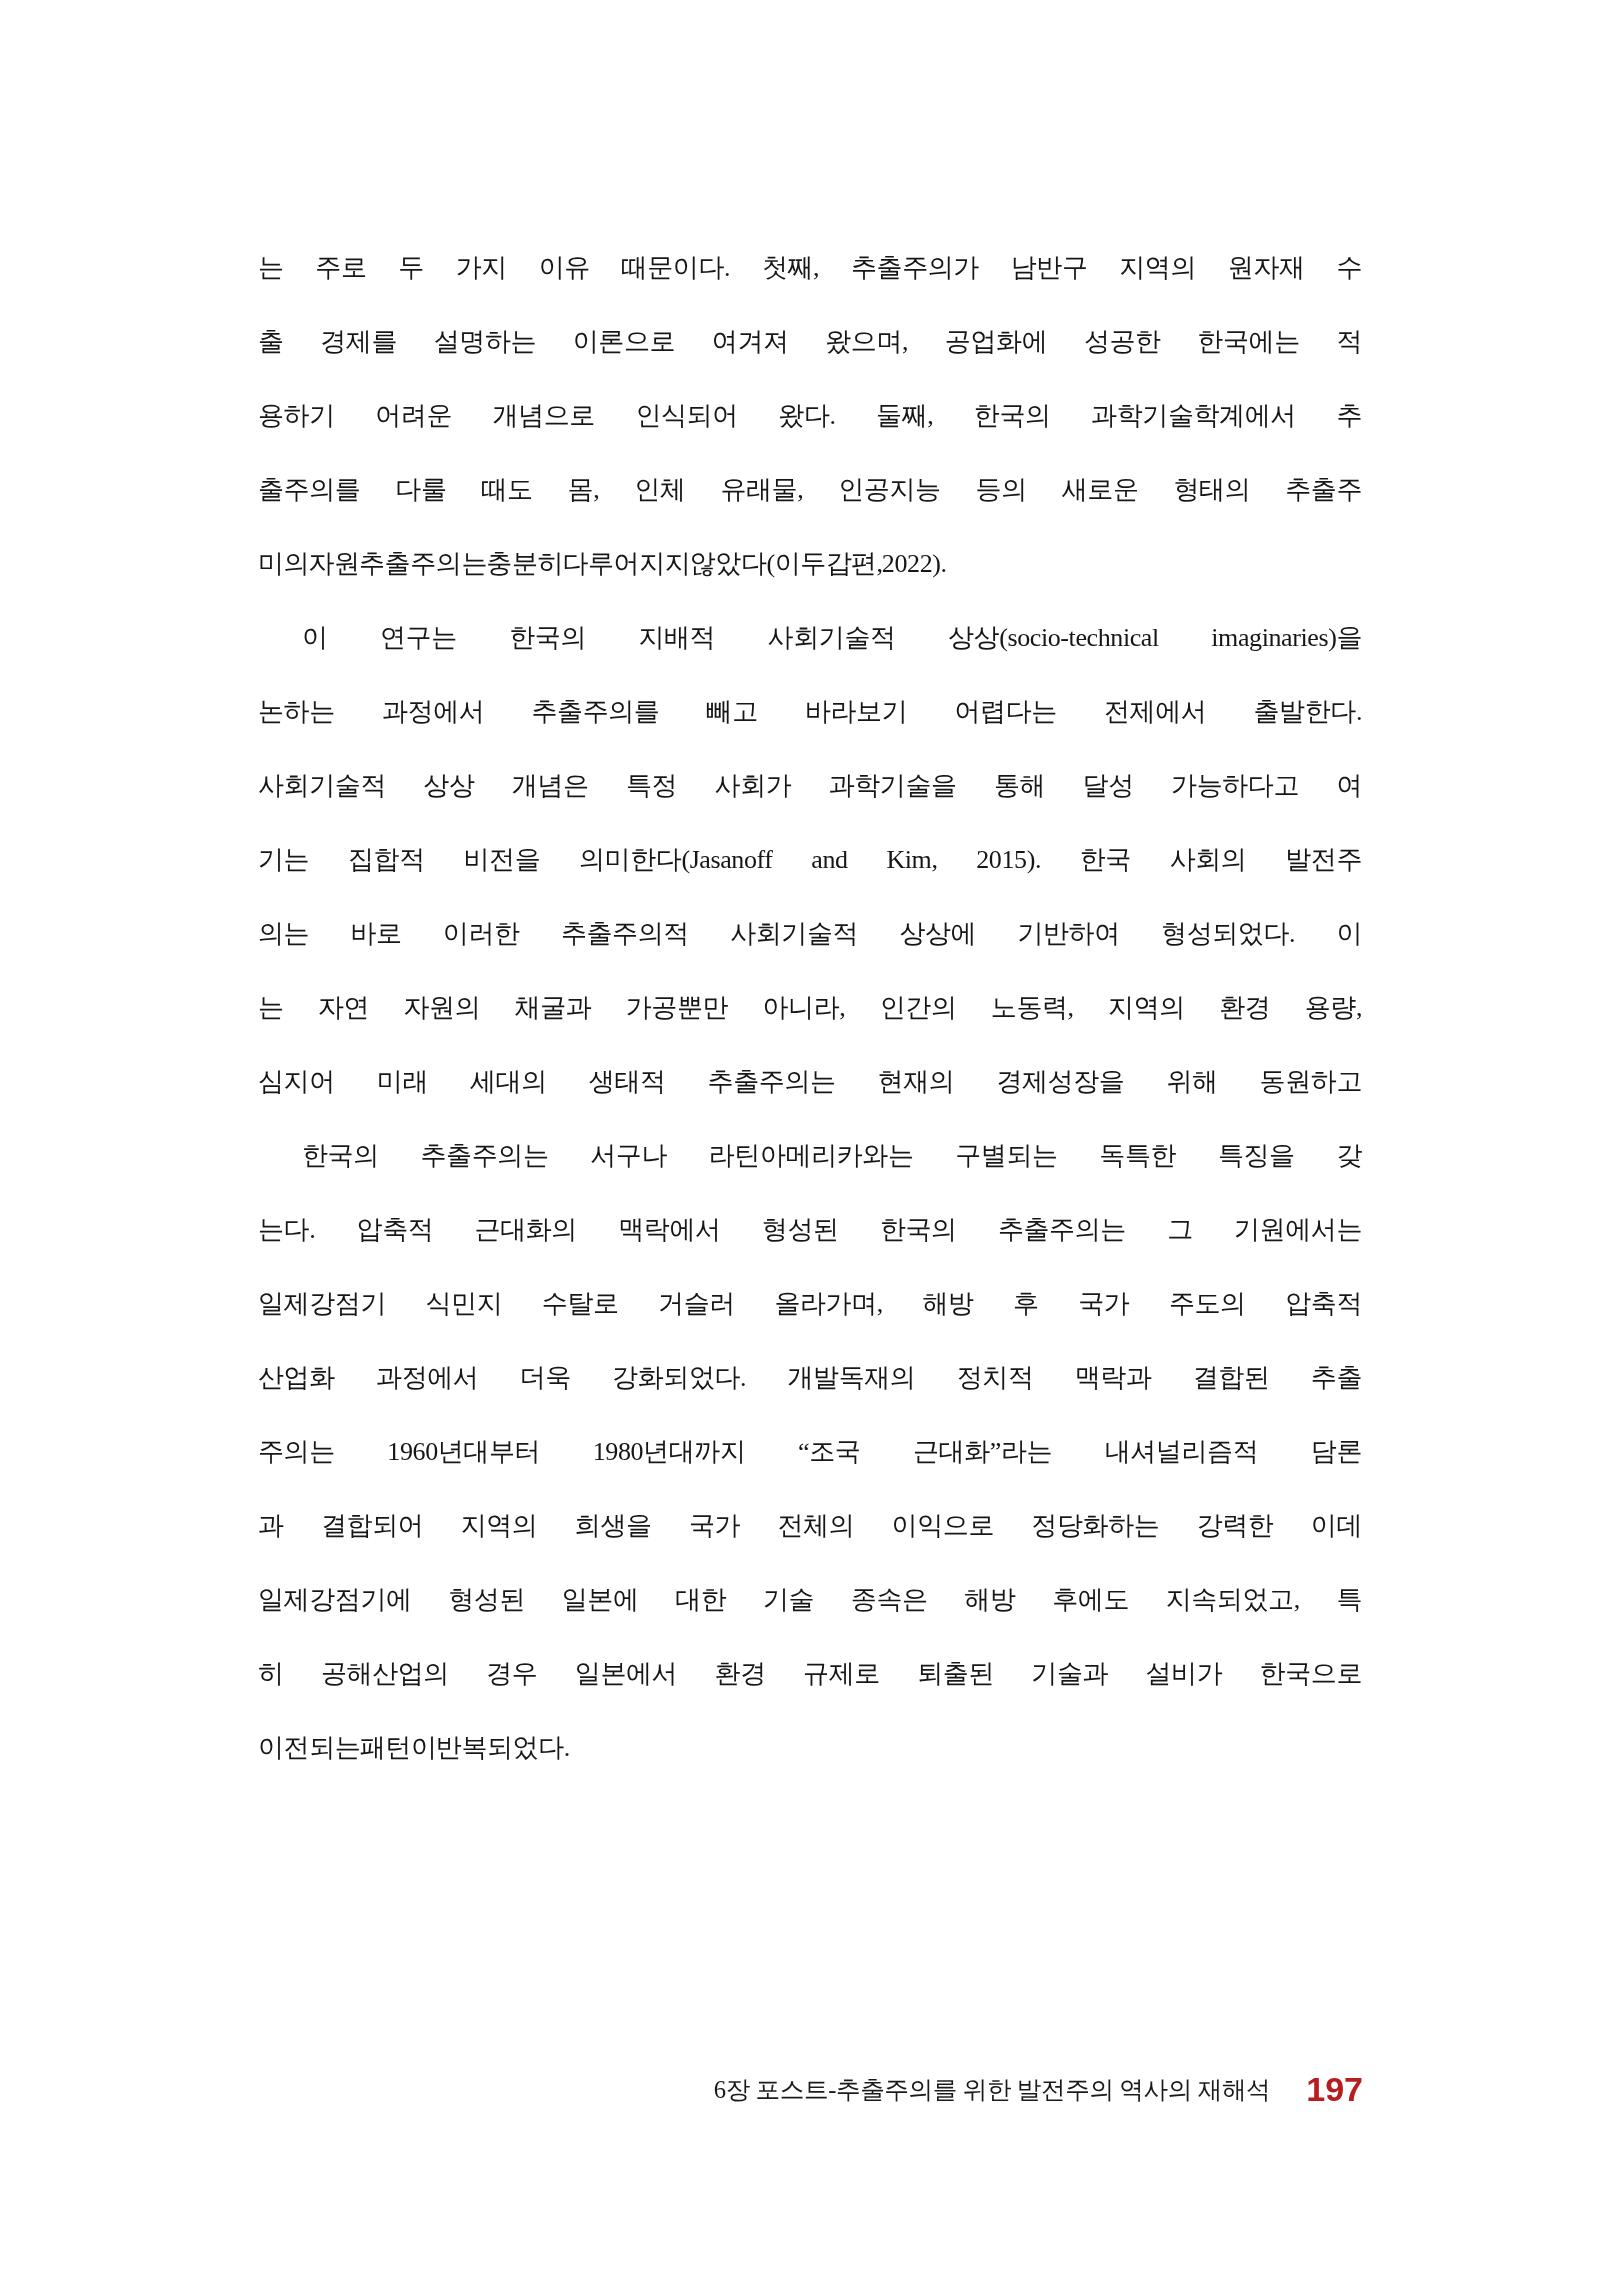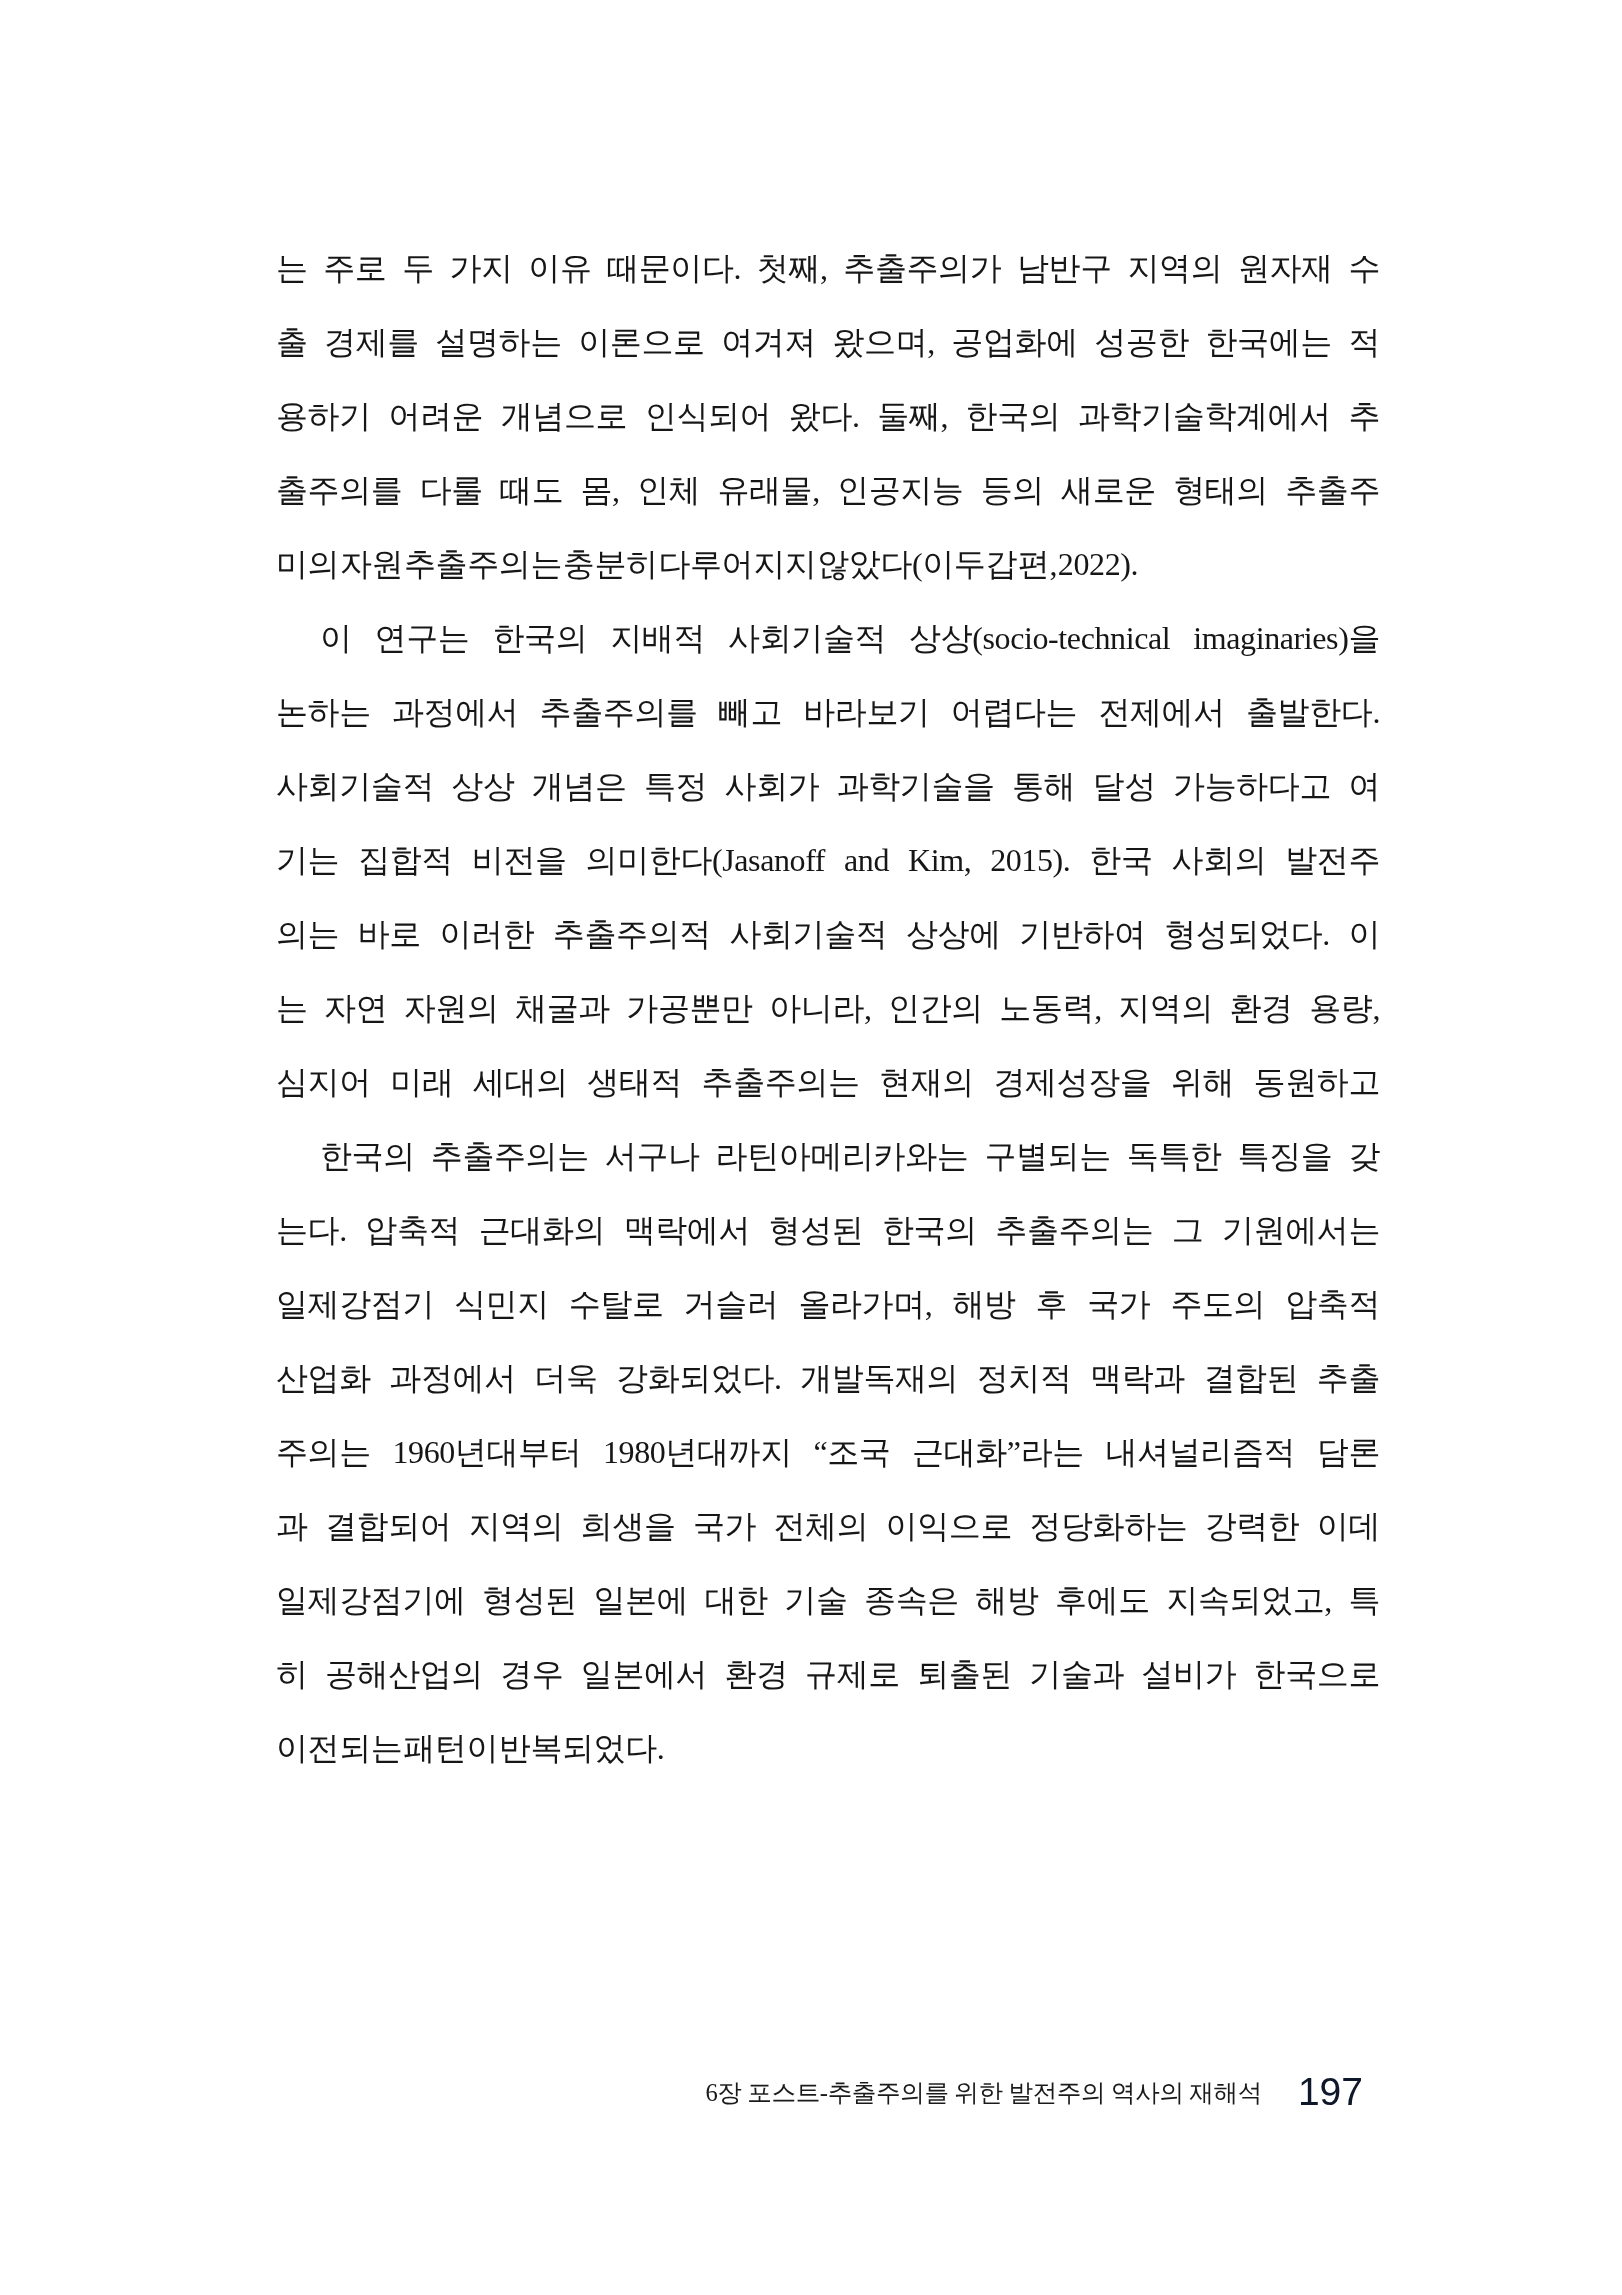--- a/index.html
+++ b/index.html
@@ -11,24 +11,24 @@
     position: relative;
     width: 1623px;
     height: 2295px;
     background: #ffffff;
     overflow: hidden;
     font-family: "Liberation Serif", serif;
     color: #161616;
   }
   .body-text {
     position: absolute;
-    left: 276px;
+    left: 258px;
     top: 231px;
     width: 1104px;
-    font-size: 32px;
+    font-size: 26px;
     line-height: 74px;
     letter-spacing: -0.4px;
     word-spacing: -6.8px;
   }
   .line {
     text-align: justify;
     text-align-last: justify;
     white-space: normal;
     height: 74px;
     overflow: hidden;
@@ -49,23 +49,23 @@
     align-items: center;
     gap: 36px;
   }
   .running-title {
     font-size: 24.6px;
     letter-spacing: -0.4px;
     color: #1a1a1a;
   }
   .page-number {
     font-family: "Liberation Sans", sans-serif;
-    font-size: 39px;
-    font-weight: 400;
-    color: #0f172a;
+    font-size: 34px;
+    font-weight: 700;
+    color: #b91c1c;
   }
 </style>
 </head>
 <body>
 
 <div class="page">
 
   <div class="body-text">
 
     <div>

